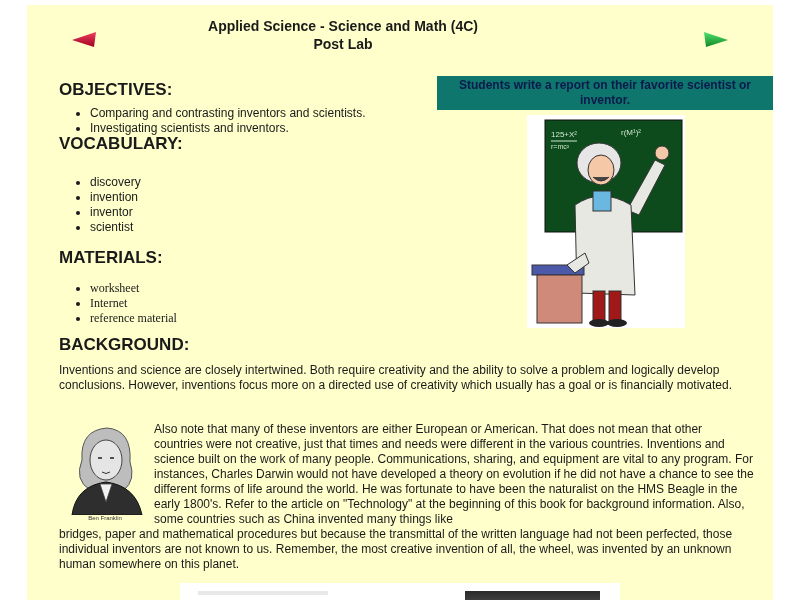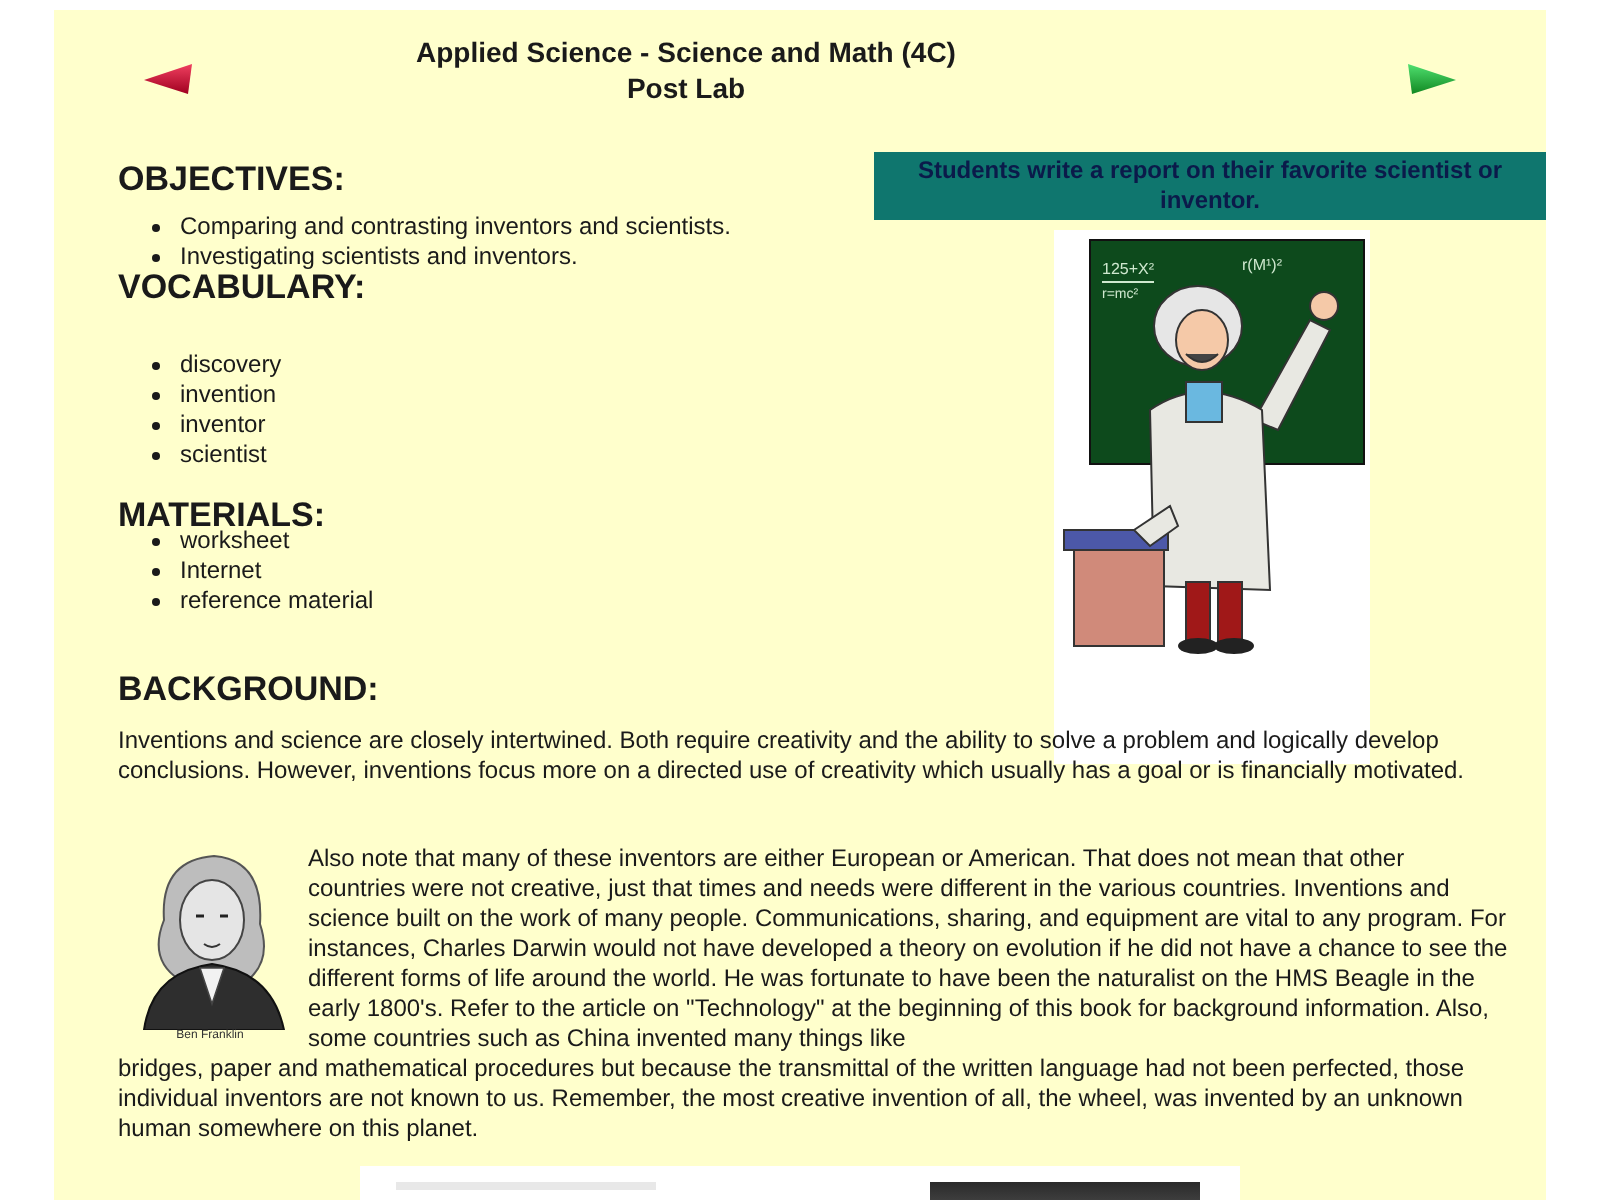--- a/index.html
+++ b/index.html
@@ -30,21 +30,21 @@
     font-size: 12px; line-height: 15px;
   }
   ul.bullets li { margin: 0; }
   .callout {
     position: absolute; left: 410px; top: 71px; width: 336px; height: 34px;
     background: #0f766e;
     color: #0b1a4a; font-weight: bold; font-size: 12px; line-height: 15px;
     text-align: center; padding-top: 2px; box-sizing: border-box;
   }
   .scientist {
-    position: absolute; left: 500px; top: 110px; width: 158px; height: 267px;
+    position: absolute; left: 500px; top: 110px; width: 158px; height: 213px;
     background: #ffffff;
   }
   .para {
     position: absolute; font-size: 12px; line-height: 15px; margin: 0;
   }
   .p1 { left: 32px; top: 358px; width: 690px; }
   .p2 { left: 127px; top: 417px; width: 600px; }
   .p3 { left: 32px; top: 522px; width: 700px; }
   .franklin {
     position: absolute; left: 35px; top: 415px; width: 86px; height: 107px;
@@ -107,21 +107,21 @@
 
   <div class="section-head" style="top:129px;">VOCABULARY:</div>
   <ul class="bullets" style="top:170px;">
     <li>discovery</li>
     <li>invention</li>
     <li>inventor</li>
     <li>scientist</li>
   </ul>
 
   <div class="section-head" style="top:243px;">MATERIALS:</div>
-  <ul class="bullets" style="top:258px;">
+  <ul class="bullets" style="top:276px;font-family:Liberation Serif, serif;">
     <li>worksheet</li>
     <li>Internet</li>
     <li>reference material</li>
   </ul>
 
   <div class="section-head" style="top:330px;">BACKGROUND:</div>
 
   <div class="callout">Students write a report on  their favorite scientist or inventor.</div>
 
   <div class="scientist">

